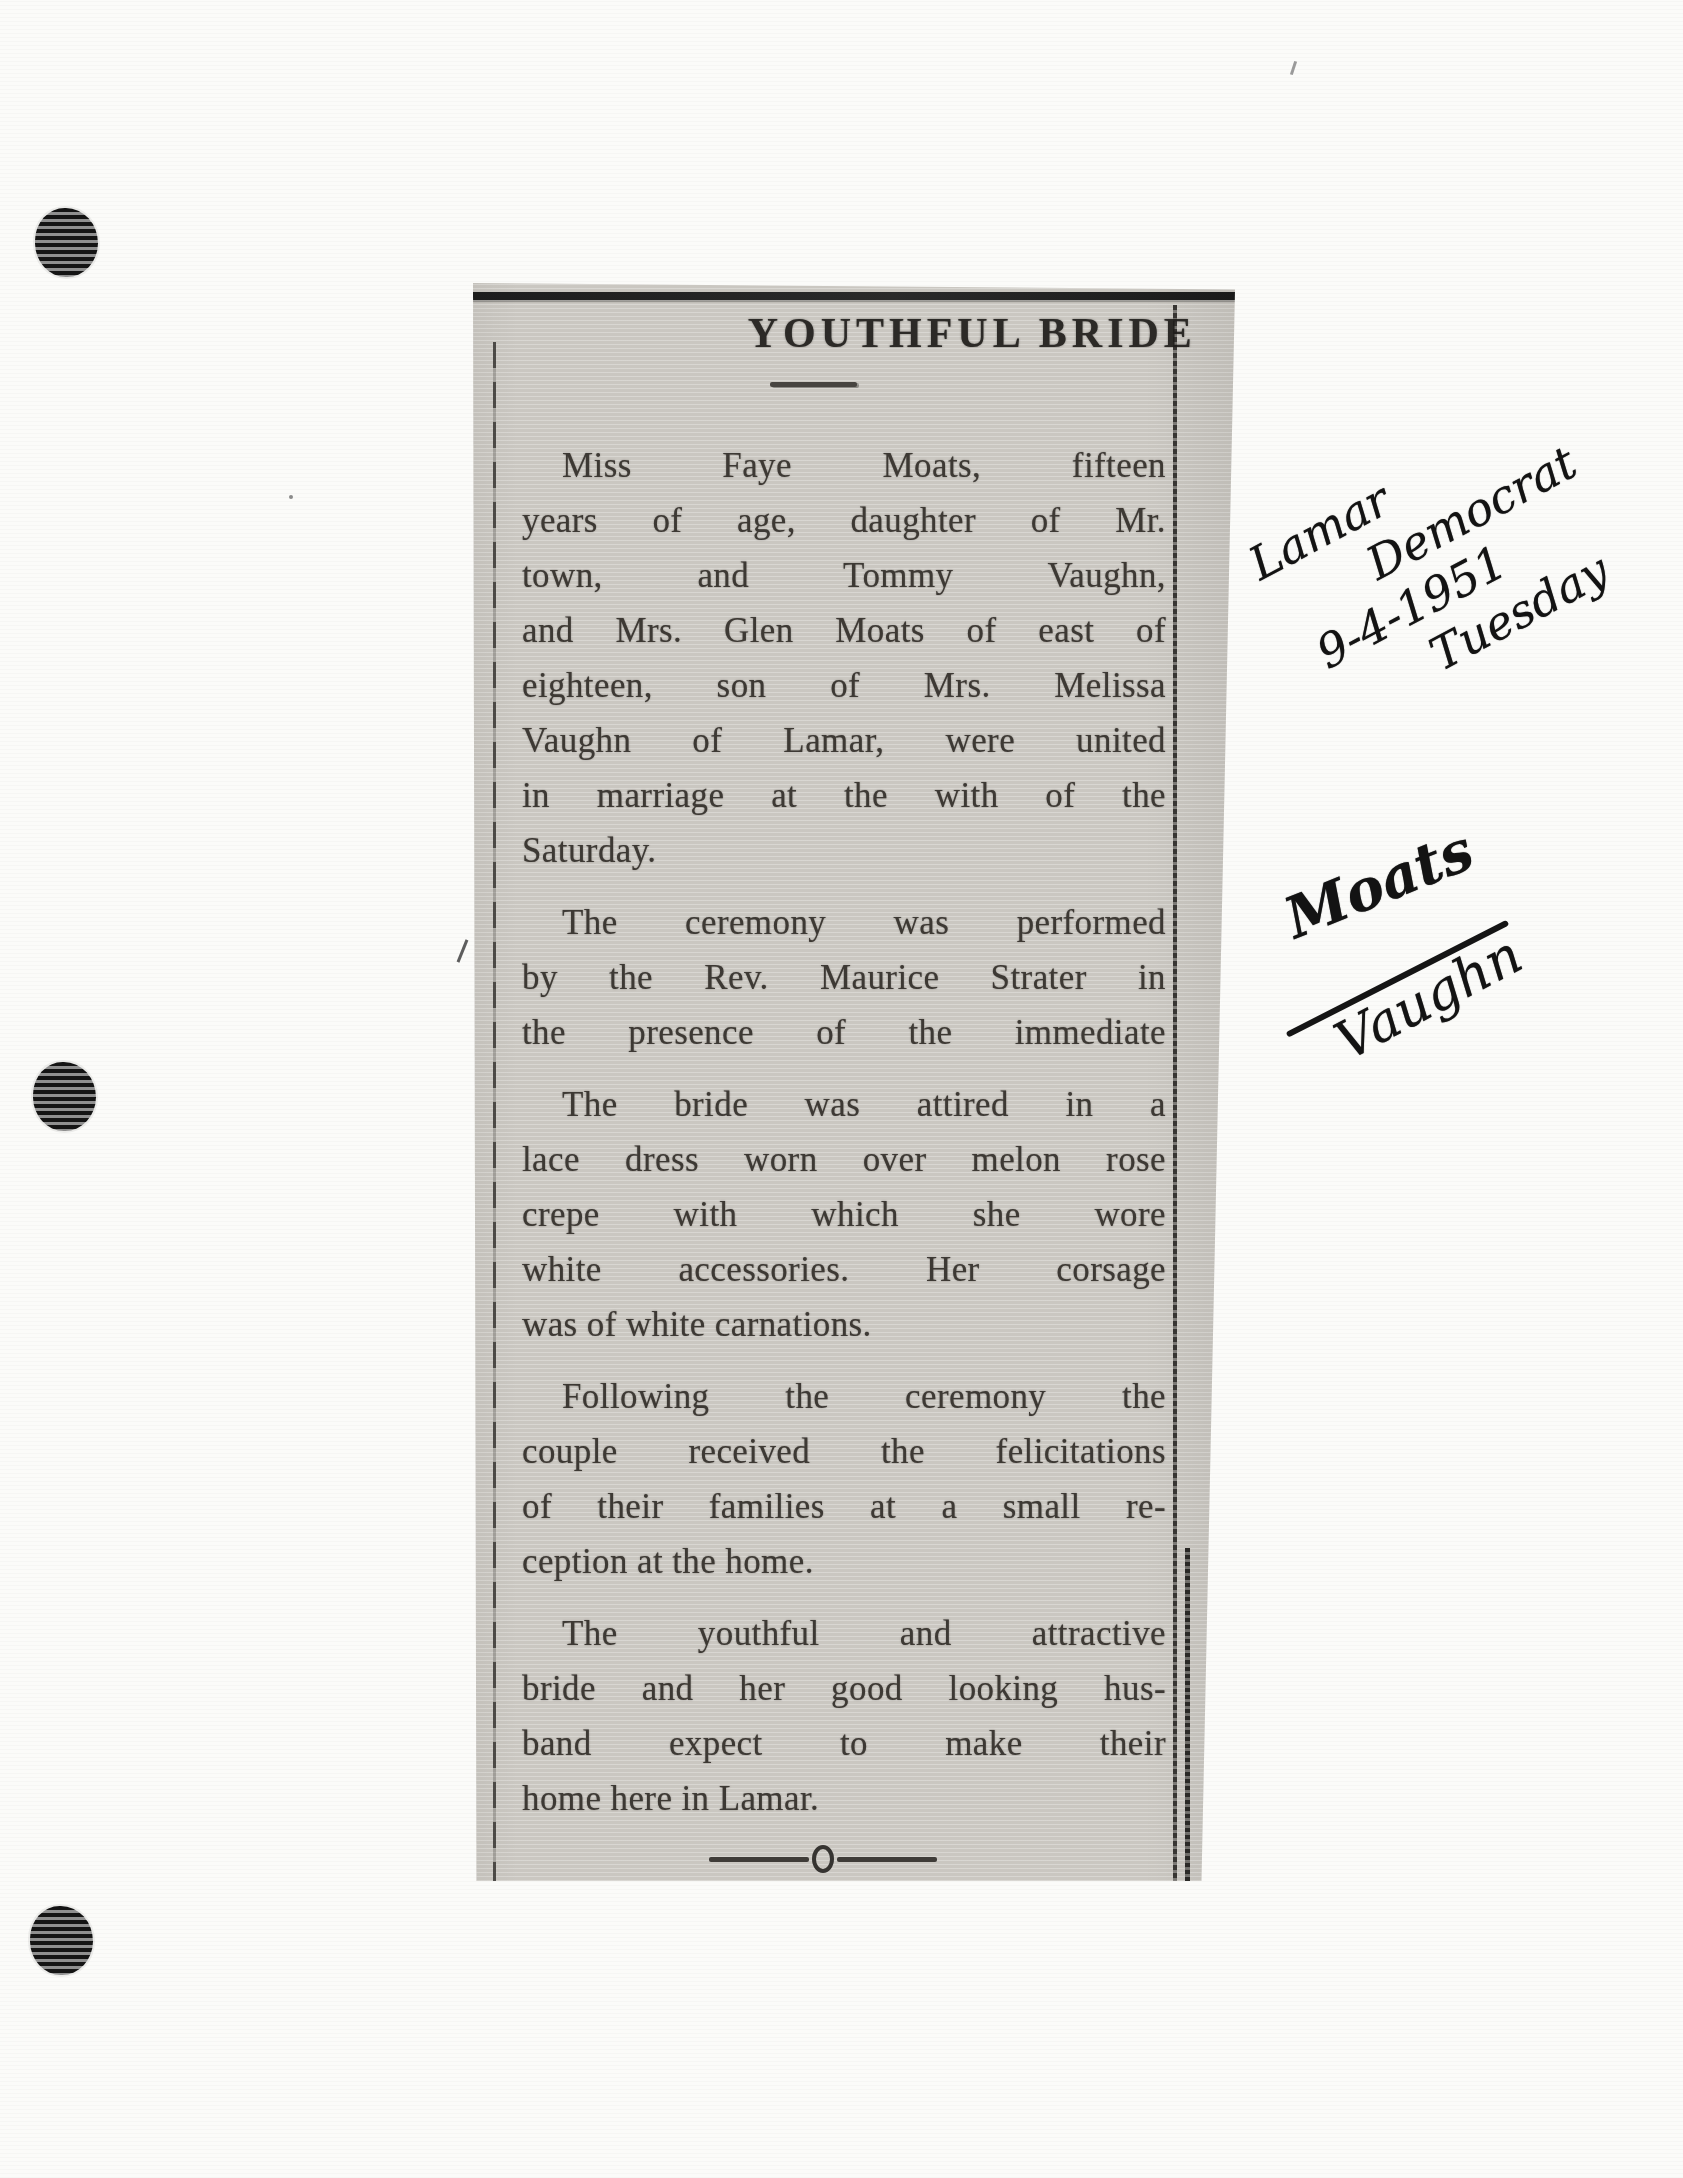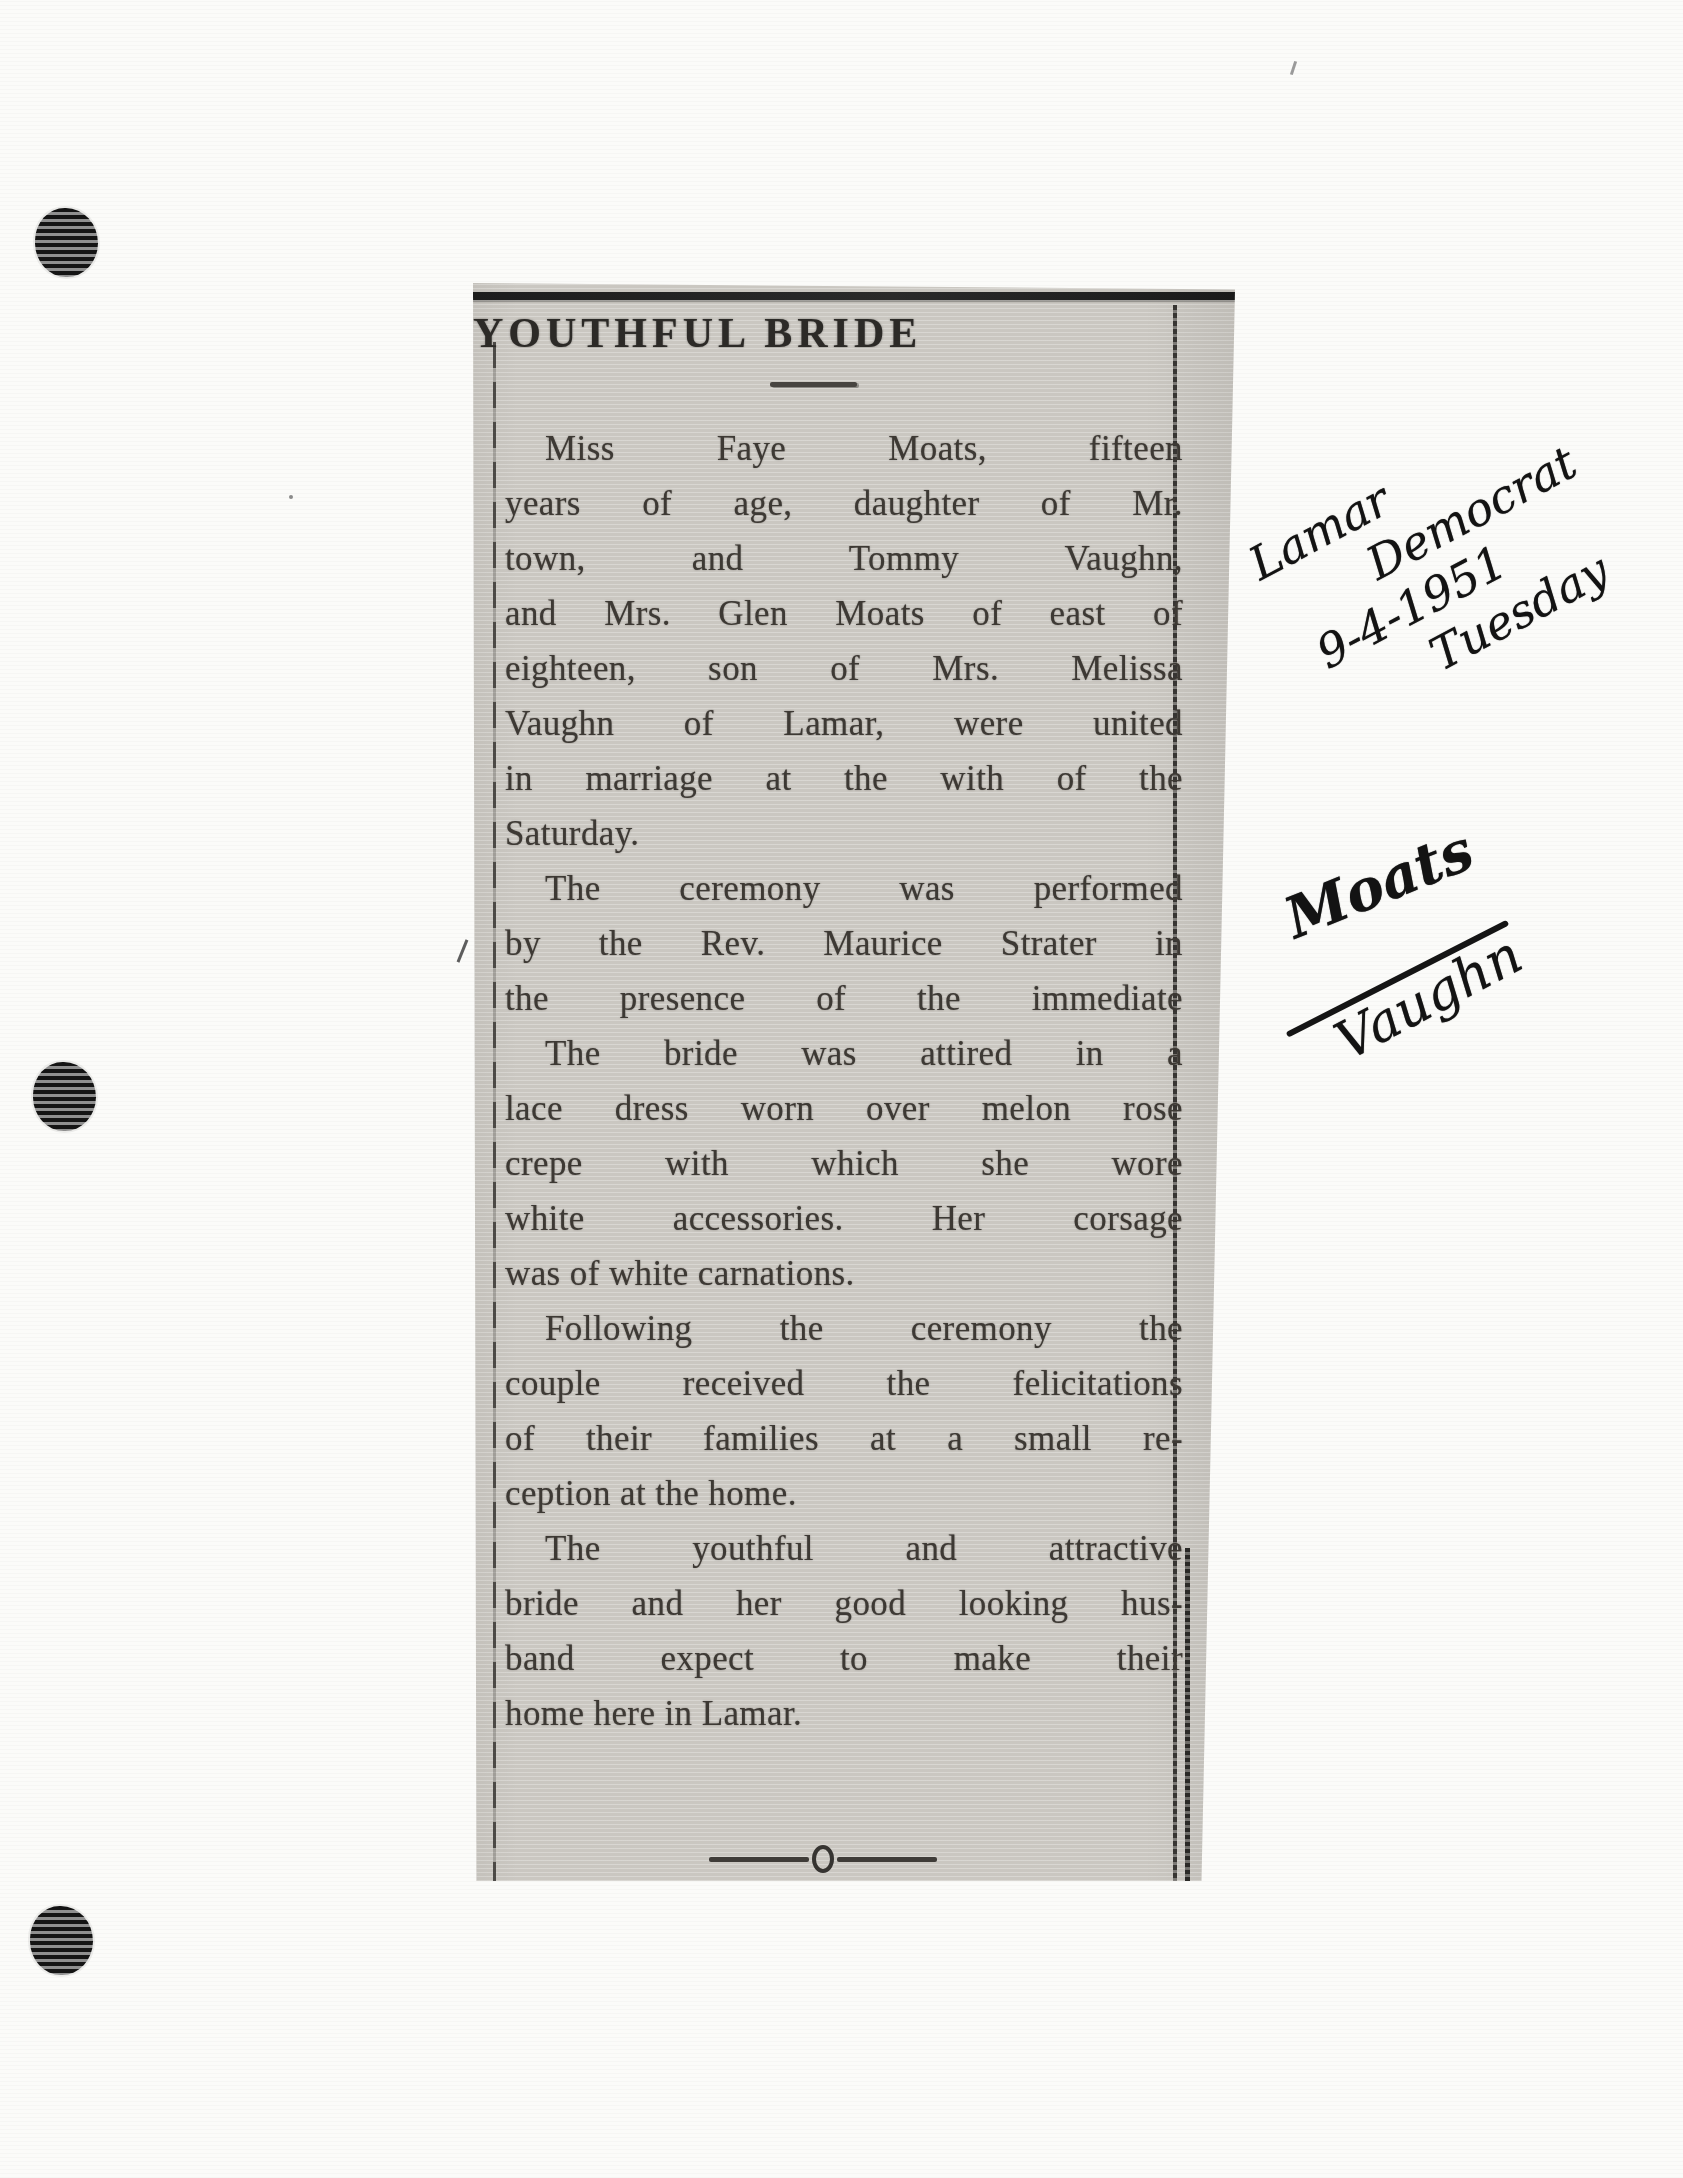--- a/index.html
+++ b/index.html
@@ -42,35 +42,35 @@
     clip-path:polygon(0% 0%, 100% 0.4%, 95.6% 100%, 0.45% 100%);
     color:#38342f;
   }
   .top-rule{
     position:absolute;left:0;top:9px;width:100%;height:8px;
     background:linear-gradient(90deg,#1d1d1d 0%,#2a2a2a 55%,#1a1a1a 100%);
     box-shadow:0 2px 1px rgba(0,0,0,0.25);
   }
   .headline{
     position:absolute;left:0;top:26px;width:95%;
-    text-align:left;font-size:42px;font-weight:bold;
+    text-align:right;font-size:42px;font-weight:bold;
     letter-spacing:5px;color:#2c2a27;
     text-shadow:0 0 2px rgba(44,42,39,0.55);
   }
   .headline-dash{
     position:absolute;left:297px;top:99px;width:87px;height:5px;
     background:#474440;border-radius:2px;
     box-shadow:2px 1px 0 rgba(0,0,0,0.3);
   }
   .article{
     position:absolute;left:32px;top:138px;width:678px;
     font-size:35px;line-height:55px;letter-spacing:0.4px;
     color:#3d3934;text-shadow:0 0 1.5px rgba(61,57,52,0.6);
   }
-  .para{margin:0;}
+  .para{margin:17px;}
   .line{text-align:justify;text-align-last:justify;white-space:nowrap;}
   .line.first{text-indent:40px;}
   .line.last{text-align-last:left;white-space:normal;}
   .rule-left{
     position:absolute;left:20px;top:59px;bottom:0;width:3px;
     background:repeating-linear-gradient(180deg,
       rgba(45,43,40,0.8) 0px, rgba(45,43,40,0.8) 26px,
       rgba(45,43,40,0.25) 26px, rgba(45,43,40,0.25) 40px);
   }
   .rule-right1{

